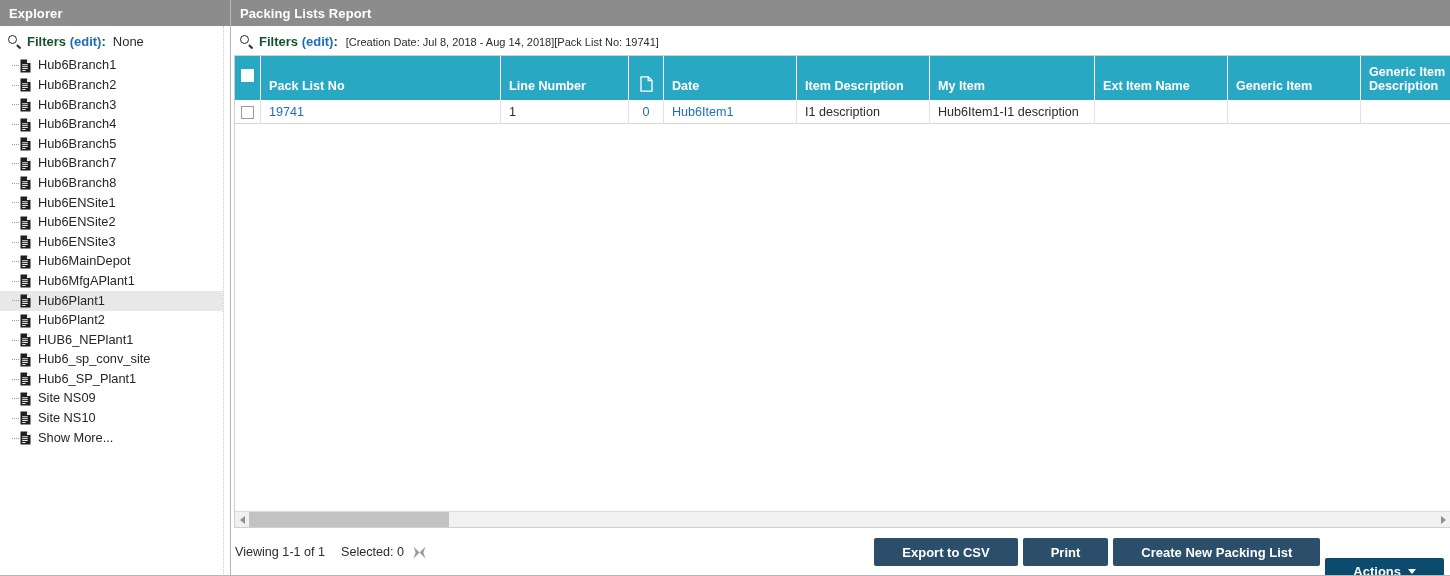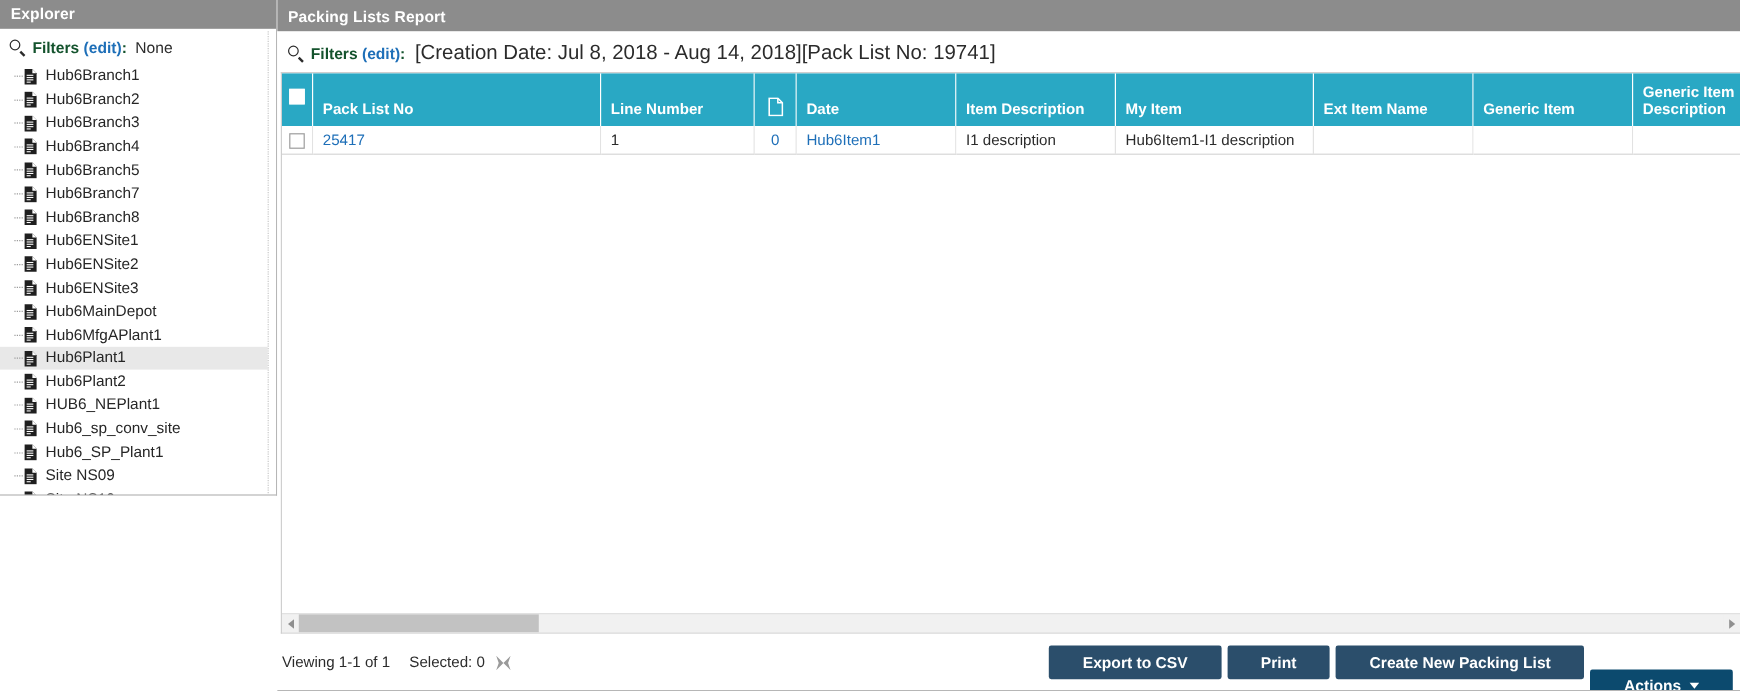--- a/index.html
+++ b/index.html
@@ -19,21 +19,21 @@
   .app {
     display: flex;
     width: 1450px;
     height: 576px;
     box-sizing: border-box;
   }
 
   
   .sidebar {
     width: 231px;
-    height: 413px;
+    height: 576px;
     box-sizing: border-box;
     background: #ffffff;
     border-right: 1px solid #b6b6b6;
     border-bottom: 1px solid #b6b6b6;
     display: flex;
     flex-direction: column;
     position: relative;
     flex: 0 0 231px;
   }
   .panel-header {
@@ -158,21 +158,21 @@
   }
   .main-filters {
     display: flex;
     align-items: center;
     padding: 8px 0 6px 8px;
     font-size: 13px;
     white-space: nowrap;
   }
   .main-filters .filters-value {
     margin-left: 8px;
-    font-size: 17px;
+    font-size: 11px;
   }
 
   
   .grid-wrap {
     flex: 1 1 auto;
     margin: 0 0 0 3px;
     border: 1px solid #cfcfcf;
     border-right: none;
     background: #ffffff;
     display: flex;
@@ -704,21 +704,21 @@
               <th>Generic Item</th>
               <th>Generic Item Description</th>
             </tr>
           </thead>
           <tbody>
             <tr>
               <td class="cb-col">
                 <span class="row-cb"></span>
               </td>
               <td>
-                <span class="link">25417</span>
+                <span class="link">19741</span>
               </td>
               <td>1</td>
               <td class="icon-col">
                 <span class="link">0</span>
               </td>
               <td>
                 <span class="link">Hub6Item1</span>
               </td>
               <td>I1 description</td>
               <td>Hub6Item1-I1 description</td>

